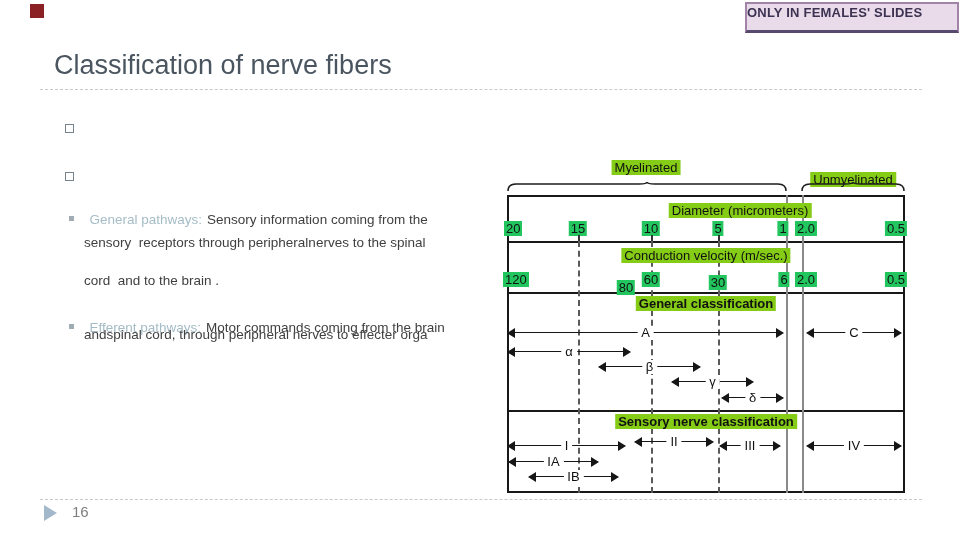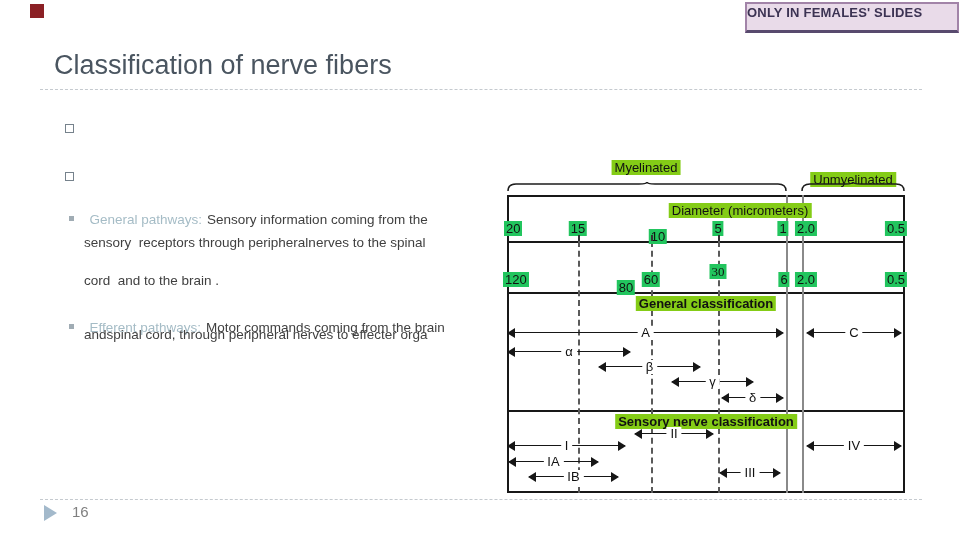--- a/index.html
+++ b/index.html
@@ -84,33 +84,34 @@
     <div class="dhline" style="left: 11px; top: 137px; width: 398px;"></div>
     <div class="dhline" style="left: 11px; top: 255px; width: 398px;"></div>
     <div class="dvsolid" style="left: 290px; top: 40px; height: 298px;"></div>
     <div class="dvsolid" style="left: 306px; top: 40px; height: 298px;"></div>
     <div class="dvdash" style="left: 82px; top: 86px; height: 252px;"></div>
     <div class="dvdash" style="left: 155px; top: 86px; height: 252px;"></div>
     <div class="dvdash" style="left: 222px; top: 86px; height: 252px;"></div>
     <div class="dglab" style="left: 150px; top: 5px;">Myelinated</div>
     <div class="dglab" style="left: 357px; top: 17px;">Unmyelinated</div>
     <div class="dslab" style="left: 208px; top: 48px; margin-left: 36px;">Diameter (micrometers)</div>
+    <div class="dslab" style="left: 210px; top: 93px;">Conduction velocity (m/sec.)</div>
     <div class="dstit" style="left: 210px; top: 141px;">General classification</div>
     <div class="dstit" style="left: 210px; top: 259px;">Sensory nerve classification</div>
     <div class="dnum" style="left: 8px; top: 66px;">20</div>
     <div class="dnum" style="left: 82px; top: 66px; transform: translateX(-50%);">15</div>
-    <div class="dnum" style="left: 155px; top: 74px; transform: translateX(-50%); margin-left: 7px;">10</div>
+    <div class="dnum" style="left: 155px; top: 66px; transform: translateX(-50%);">10</div>
     <div class="dnum" style="left: 222px; top: 66px; transform: translateX(-50%);">5</div>
     <div class="dnum" style="left: 287px; top: 66px; transform: translateX(-50%);">1</div>
     <div class="dnum" style="left: 310px; top: 66px; transform: translateX(-50%);">2.0</div>
     <div class="dnum" style="left: 411px; top: 66px; transform: translateX(-100%);">0.5</div>
     <div class="dnum" style="left: 7px; top: 117px;">120</div>
     <div class="dnum" style="left: 82px; top: 125px; transform: translateX(-50%); margin-left: 48px;">80</div>
     <div class="dnum" style="left: 155px; top: 117px; transform: translateX(-50%);">60</div>
-    <div class="dnum" style="left: 222px; top: 109px; transform: translateX(-50%); font-family: Liberation Serif, serif;">30</div>
+    <div class="dnum" style="left: 222px; top: 120px; transform: translateX(-50%);">30</div>
     <div class="dnum" style="left: 288px; top: 117px; transform: translateX(-50%);">6</div>
     <div class="dnum" style="left: 310px; top: 117px; transform: translateX(-50%);">2.0</div>
     <div class="dnum" style="left: 411px; top: 117px; transform: translateX(-100%);">0.5</div>
     <div class="dtick" style="left: 82px; top: 80px; height: 6px;"></div>
     <div class="dtick" style="left: 155px; top: 80px; height: 6px;"></div>
     <div class="dtick" style="left: 222px; top: 80px; height: 6px;"></div>
     <div class="darr" style="left: 11px; top: 171px; width: 277px;">
       <span class="dline"></span>
       <span class="dhd dhl"></span>
       <span class="dhd dhr"></span>
@@ -145,27 +146,27 @@
       <span class="dhd dhl"></span>
       <span class="dhd dhr"></span>
       <span class="dlab">δ</span>
     </div>
     <div class="darr" style="left: 11px; top: 284px; width: 119px;">
       <span class="dline"></span>
       <span class="dhd dhl"></span>
       <span class="dhd dhr"></span>
       <span class="dlab">I</span>
     </div>
-    <div class="darr" style="left: 138px; top: 272px; width: 80px; text-align: right;">
+    <div class="darr" style="left: 138px; top: 280px; width: 80px; text-align: right;">
       <span class="dline"></span>
       <span class="dhd dhl"></span>
       <span class="dhd dhr"></span>
       <span class="dlab">II</span>
     </div>
-    <div class="darr" style="left: 223px; top: 284px; width: 62px; margin-top: 27px;">
+    <div class="darr" style="left: 223px; top: 284px; width: 62px;">
       <span class="dline"></span>
       <span class="dhd dhl"></span>
       <span class="dhd dhr"></span>
       <span class="dlab">III</span>
     </div>
     <div class="darr" style="left: 310px; top: 284px; width: 96px;">
       <span class="dline"></span>
       <span class="dhd dhl"></span>
       <span class="dhd dhr"></span>
       <span class="dlab">IV</span>

